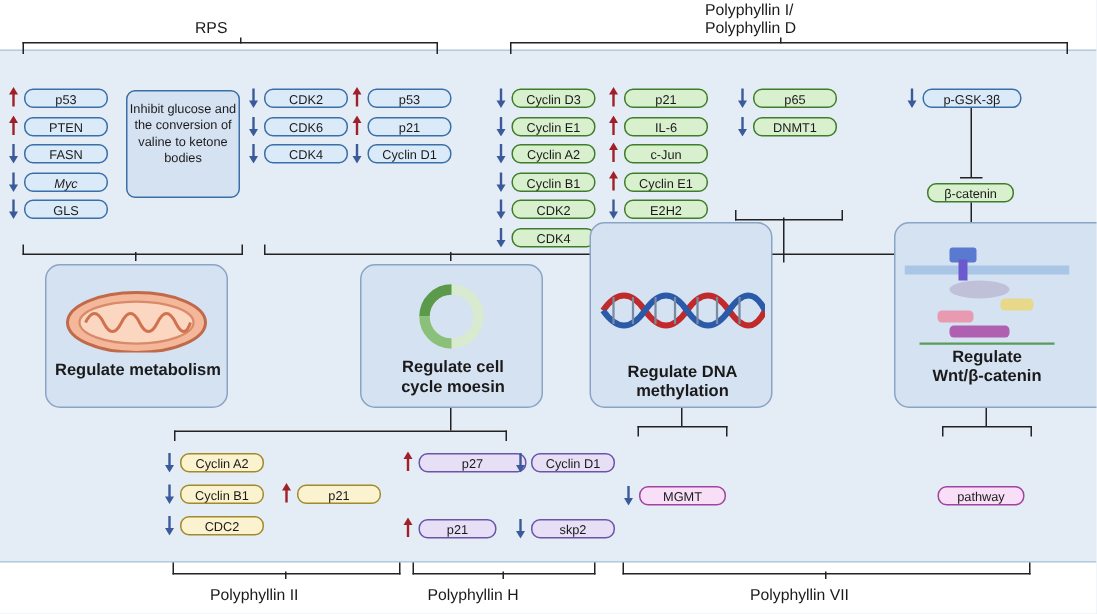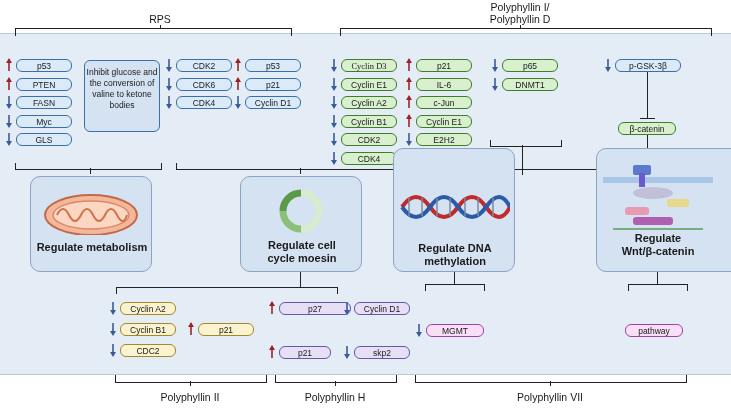--- a/index.html
+++ b/index.html
@@ -1,18 +1,18 @@
 <!DOCTYPE html>
 <html><head>
 <meta charset="utf-8">
 <style>
   html,body{margin:0;padding:0;}
   body{width:731px;height:409px;background:#fff;position:relative;overflow:hidden;font-family:"Liberation Sans",sans-serif;color:#1a1a1a;}
   .panel{position:absolute;left:0;top:33px;width:731px;height:340px;background:#e4edf6;border-top:1px solid #b7c9dd;border-bottom:1px solid #b7c9dd;}
-  .group-label{position:absolute;font-size:10.5px;text-align:center;line-height:12px;white-space:nowrap;}
+  .group-label{position:absolute;font-size:10.5px;text-align:left;line-height:12px;white-space:nowrap;}
   .bracket{position:absolute;border:1.3px solid #222;}
   .bracket.top{border-bottom:none;}
   .bracket.bottom{border-top:none;}
   .stem{position:absolute;width:1.3px;background:#222;}
   .hline{position:absolute;height:1.3px;background:#222;}
   .pill{position:absolute;height:13px;border-radius:6px;font-size:8.5px;line-height:13px;text-align:center;border:1px solid;box-sizing:border-box;white-space:nowrap;}
   .blue{background:#dbeaf8;border-color:#3a6fa8;}
   .green{background:#d9f0cf;border-color:#3f7d2a;}
   .yellow{background:#fbf3cf;border-color:#a18a2b;}
   .purple{background:#e6dff6;border-color:#6a55a8;}
@@ -49,21 +49,21 @@
     <div class="pill blue" style="left: 16px; top: 77.5px; width: 56px;">PTEN</div>
     <div class="arrow" style="left: 5px; top: 95px;"><svg width="8" height="14">
         <line x1="4" y1="1" x2="4" y2="11" stroke="#3a5a9a" stroke-width="1.6"></line>
         <path d="M1 9 L4 14 L7 9 Z" fill="#3a5a9a"></path>
       </svg></div>
     <div class="pill blue" style="left: 16px; top: 96px; width: 56px;">FASN</div>
     <div class="arrow" style="left: 5px; top: 113.5px;"><svg width="8" height="14">
         <line x1="4" y1="1" x2="4" y2="11" stroke="#3a5a9a" stroke-width="1.6"></line>
         <path d="M1 9 L4 14 L7 9 Z" fill="#3a5a9a"></path>
       </svg></div>
-    <div class="pill blue" style="left: 16px; top: 114.5px; width: 56px;">Myc</div>
+    <div class="pill blue" style="left: 16px; top: 114.5px; width: 56px; font-style: italic;">Myc</div>
     <div class="arrow" style="left: 5px; top: 132px;"><svg width="8" height="14">
         <line x1="4" y1="1" x2="4" y2="11" stroke="#3a5a9a" stroke-width="1.6"></line>
         <path d="M1 9 L4 14 L7 9 Z" fill="#3a5a9a"></path>
       </svg></div>
     <div class="pill blue" style="left: 16px; top: 133px; width: 56px;">GLS</div>
   </div>
 <div class="note" style="left:84px;top:60px;width:76px;height:72px;">Inhibit glucose and the conversion of valine to ketone bodies</div>
 <div id="rps-col2">
     <div class="arrow" style="left: 165px; top: 58px;"><svg width="8" height="14">
         <line x1="4" y1="1" x2="4" y2="11" stroke="#3a5a9a" stroke-width="1.6"></line>
@@ -97,21 +97,21 @@
         <path d="M1 9 L4 14 L7 9 Z" fill="#3a5a9a"></path>
       </svg></div>
     <div class="pill blue" style="left: 245px; top: 96px; width: 56px;">Cyclin D1</div>
   </div>
 
 <div id="pid-col1">
     <div class="arrow" style="left: 330px; top: 58px;"><svg width="8" height="14">
         <line x1="4" y1="1" x2="4" y2="11" stroke="#3a5a9a" stroke-width="1.6"></line>
         <path d="M1 9 L4 14 L7 9 Z" fill="#3a5a9a"></path>
       </svg></div>
-    <div class="pill green" style="left: 341px; top: 59px; width: 56px; font-family: Liberation Serif, serif;">Cyclin D3</div>
+    <div class="pill green" style="left: 341px; top: 59px; width: 56px;">Cyclin D3</div>
     <div class="arrow" style="left: 330px; top: 76.5px;"><svg width="8" height="14">
         <line x1="4" y1="1" x2="4" y2="11" stroke="#3a5a9a" stroke-width="1.6"></line>
         <path d="M1 9 L4 14 L7 9 Z" fill="#3a5a9a"></path>
       </svg></div>
     <div class="pill green" style="left: 341px; top: 77.5px; width: 56px;">Cyclin E1</div>
     <div class="arrow" style="left: 330px; top: 95px;"><svg width="8" height="14">
         <line x1="4" y1="1" x2="4" y2="11" stroke="#3a5a9a" stroke-width="1.6"></line>
         <path d="M1 9 L4 14 L7 9 Z" fill="#3a5a9a"></path>
       </svg></div>
     <div class="pill green" style="left: 341px; top: 96px; width: 56px;">Cyclin A2</div>

